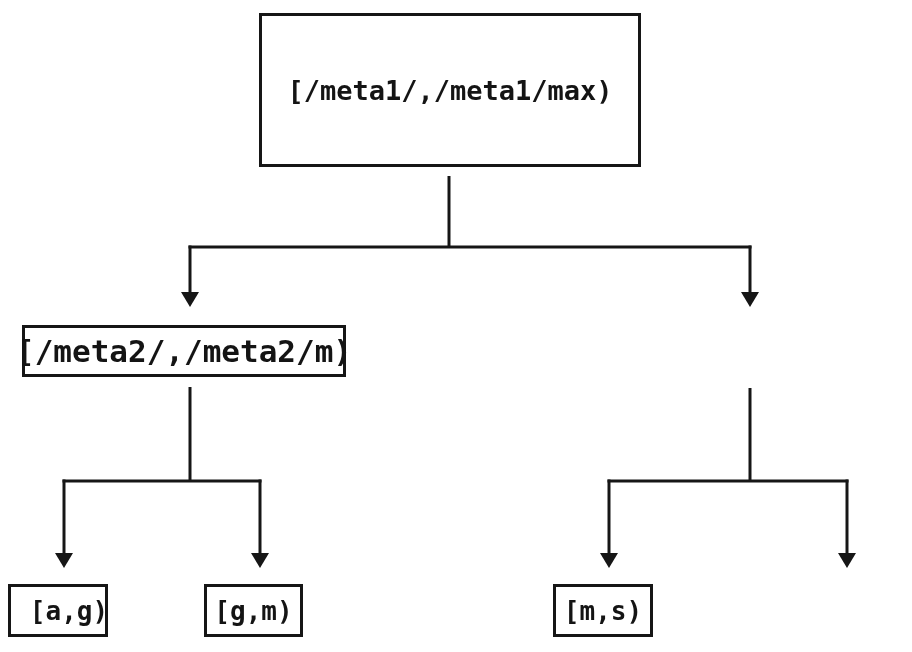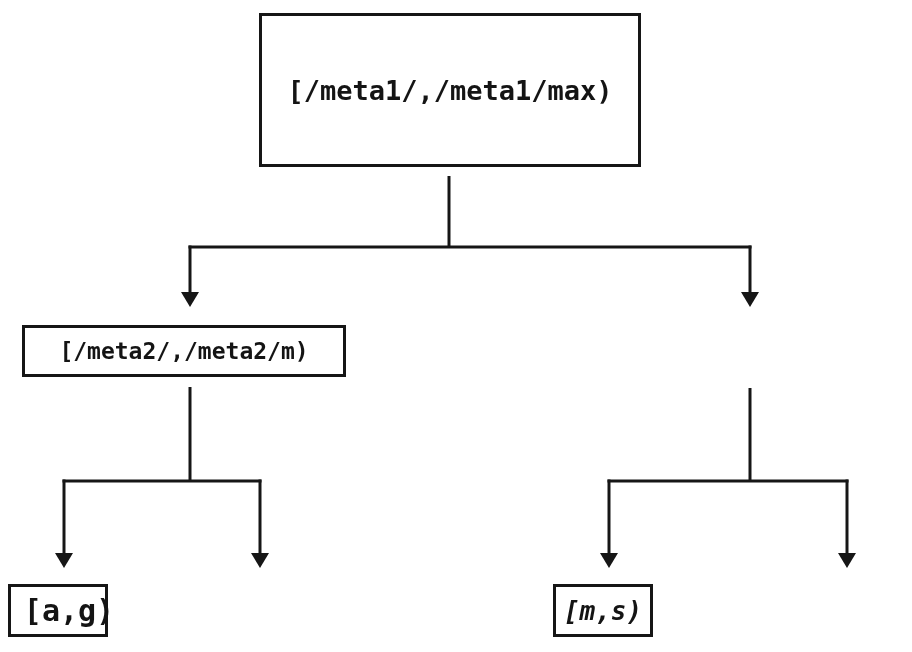--- a/index.html
+++ b/index.html
@@ -37,25 +37,25 @@
     background: #ffffff;
     display: flex;
     align-items: center;
     justify-content: center;
     color: #141414;
     font-weight: bold;
     white-space: pre;
     letter-spacing: 0;
   }
   .node-root   { left: 259px; top: 13px;  width: 382px; height: 154px; font-size: 27px; }
-  .node-l2l    { left: 22px;  top: 325px; width: 324px; height: 52px;  font-size: 23px; }
+  .node-l2l    { left: 22px;  top: 325px; width: 324px; height: 52px;  font-size: 31px; }
   .node-l2r    { left: 583px; top: 325px; width: 319px; height: 53px;  font-size: 23px; }
-  .node-leaf1  { left: 8px;   top: 584px; width: 100px; height: 53px;  font-size: 30px; padding-left: 22px; }
+  .node-leaf1  { left: 8px;   top: 584px; width: 100px; height: 53px;  font-size: 26px; padding-left: 22px; }
   .node-leaf2  { left: 204px; top: 584px; width: 99px;  height: 53px;  font-size: 26px; }
-  .node-leaf3  { left: 553px; top: 584px; width: 100px; height: 53px;  font-size: 26px; font-style: italic; }
+  .node-leaf3  { left: 553px; top: 584px; width: 100px; height: 53px;  font-size: 26px; }
   .node-leaf4  { left: 778px; top: 584px; width: 125px; height: 54px;  font-size: 26px; }
 </style>
 </head>
 <body>
 
 <div id="canvas">
 
   <svg id="edges-svg" viewBox="0 0 912 652" xmlns="http://www.w3.org/2000/svg">
 
     <g>
@@ -92,19 +92,22 @@
 
   <div class="node node-l2l">
     <span>[/meta2/,/meta2/m)</span>
   </div>
 
 
   <div class="node node-leaf1">
     <span>[a,g)</span>
   </div>
 
+  <div class="node node-leaf2">
+    <span>[g,m)</span>
+  </div>
 
   <div class="node node-leaf3">
     <span>[m,s)</span>
   </div>
 
 
 </div>
 
 </body></html>

